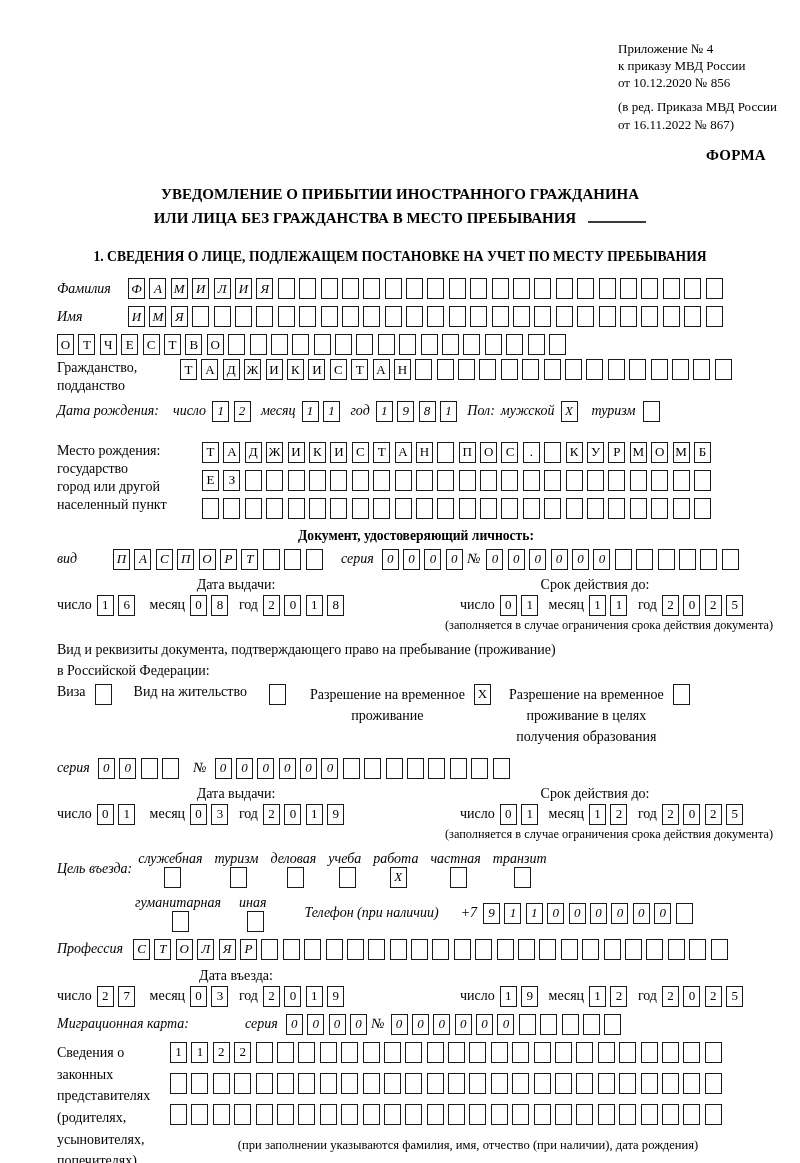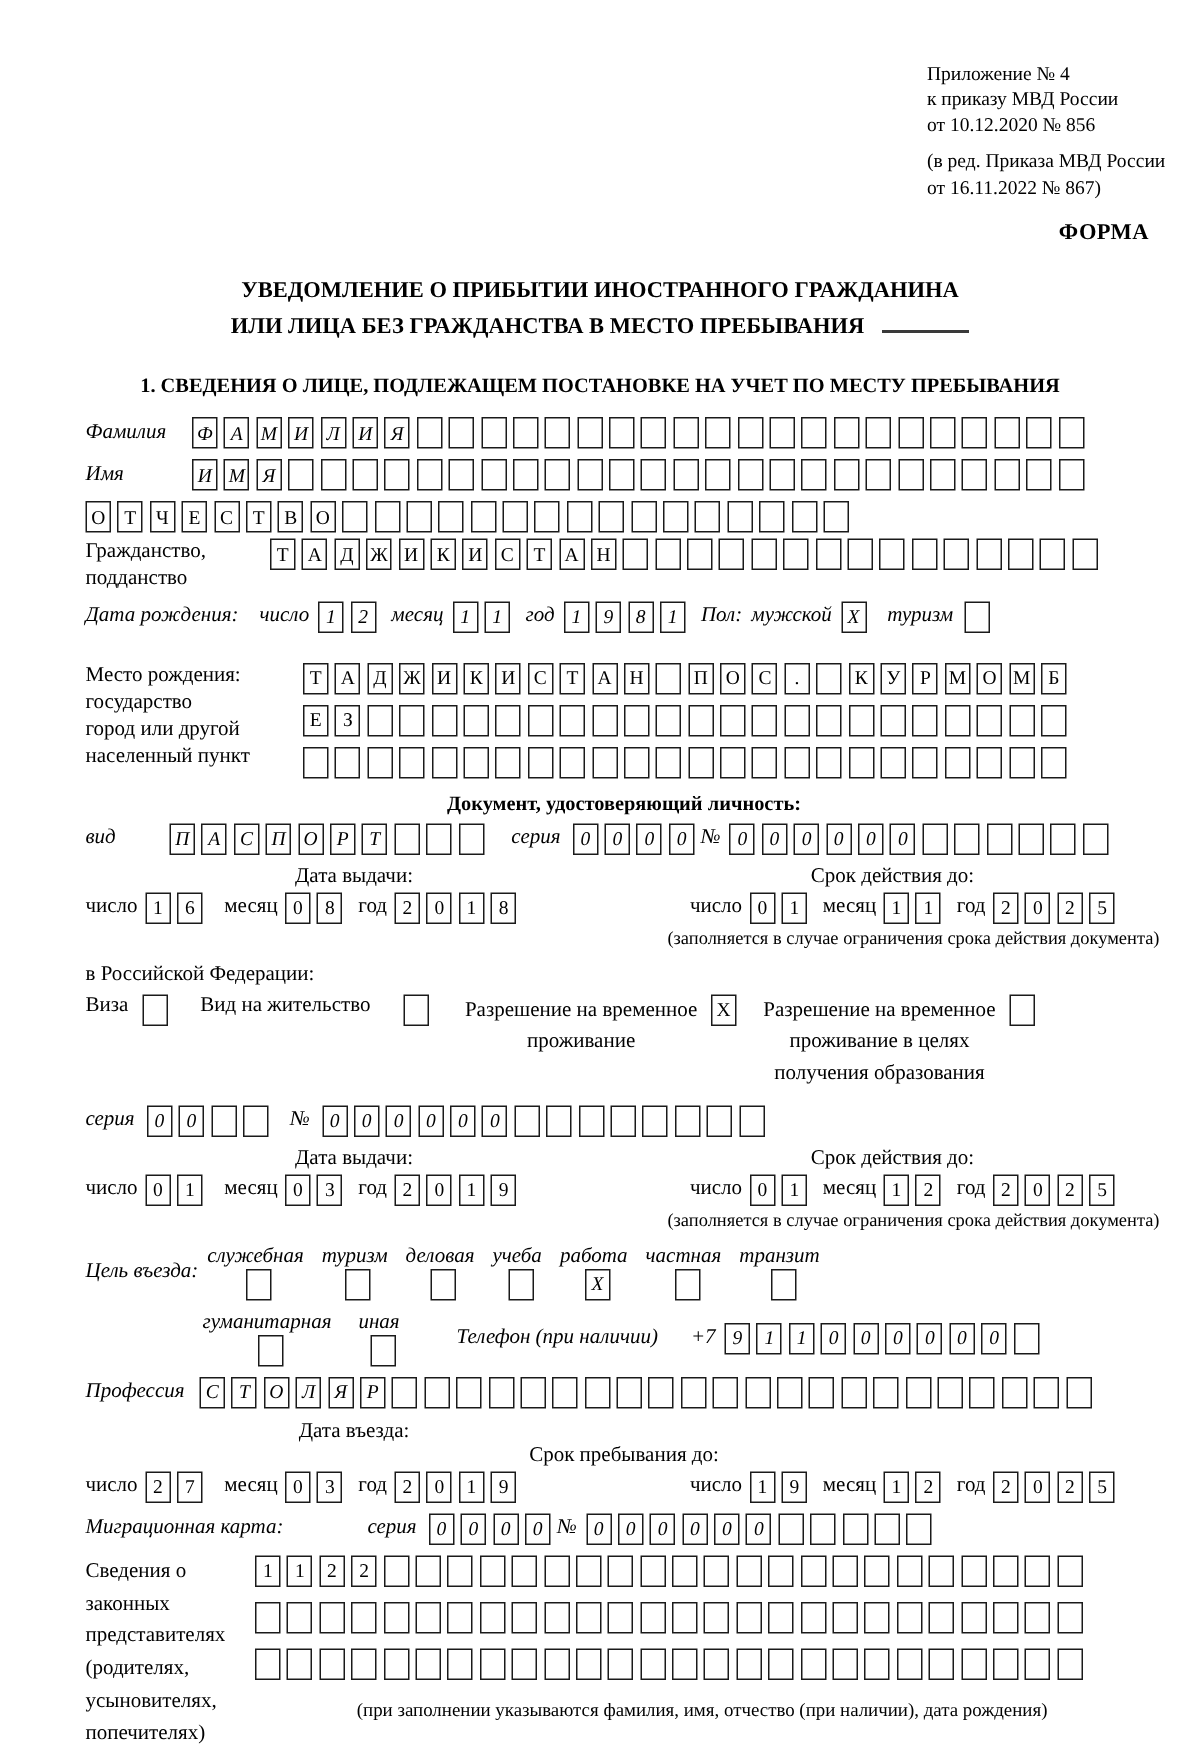--- a/index.html
+++ b/index.html
@@ -393,20 +393,21 @@
         <span class="cells">
             <span class="cell">2</span>
             <span class="cell">0</span>
             <span class="cell">2</span>
             <span class="cell">5</span>
           </span>
       </div>
     </div>
     <div class="note">(заполняется в случае ограничения срока действия документа)</div>
 
+    <div class="intro">Вид и реквизиты документа, подтверждающего право на пребывание (проживание)</div>
     <div class="intro">в Российской Федерации:</div>
 
     <div class="opts">
       <div class="opt">
         <span class="lbl">Виза</span>
         <span class="cells chk">
             <span class="cell"></span>
           </span>
       </div>
       <div class="opt" style="margin-left:22px;">
@@ -613,21 +614,20 @@
           <span class="cell"></span>
           <span class="cell"></span>
           <span class="cell"></span>
           <span class="cell"></span>
           <span class="cell"></span>
         </span>
     </div>
 
     <div class="dhead" style="margin-top:8px;flex-direction:column;">
       <div class="dh1">Дата въезда:</div>
-      <div class="dh2">Срок пребывания до:</div>
     </div>
     <div class="dcols" style="margin-bottom:7px;">
       <div class="dc1 dg">
         <span class="dlbl">число</span>
         <span class="cells">
             <span class="cell">2</span>
             <span class="cell">7</span>
           </span>
         <span class="dlbl ml10">месяц</span>
         <span class="cells">

